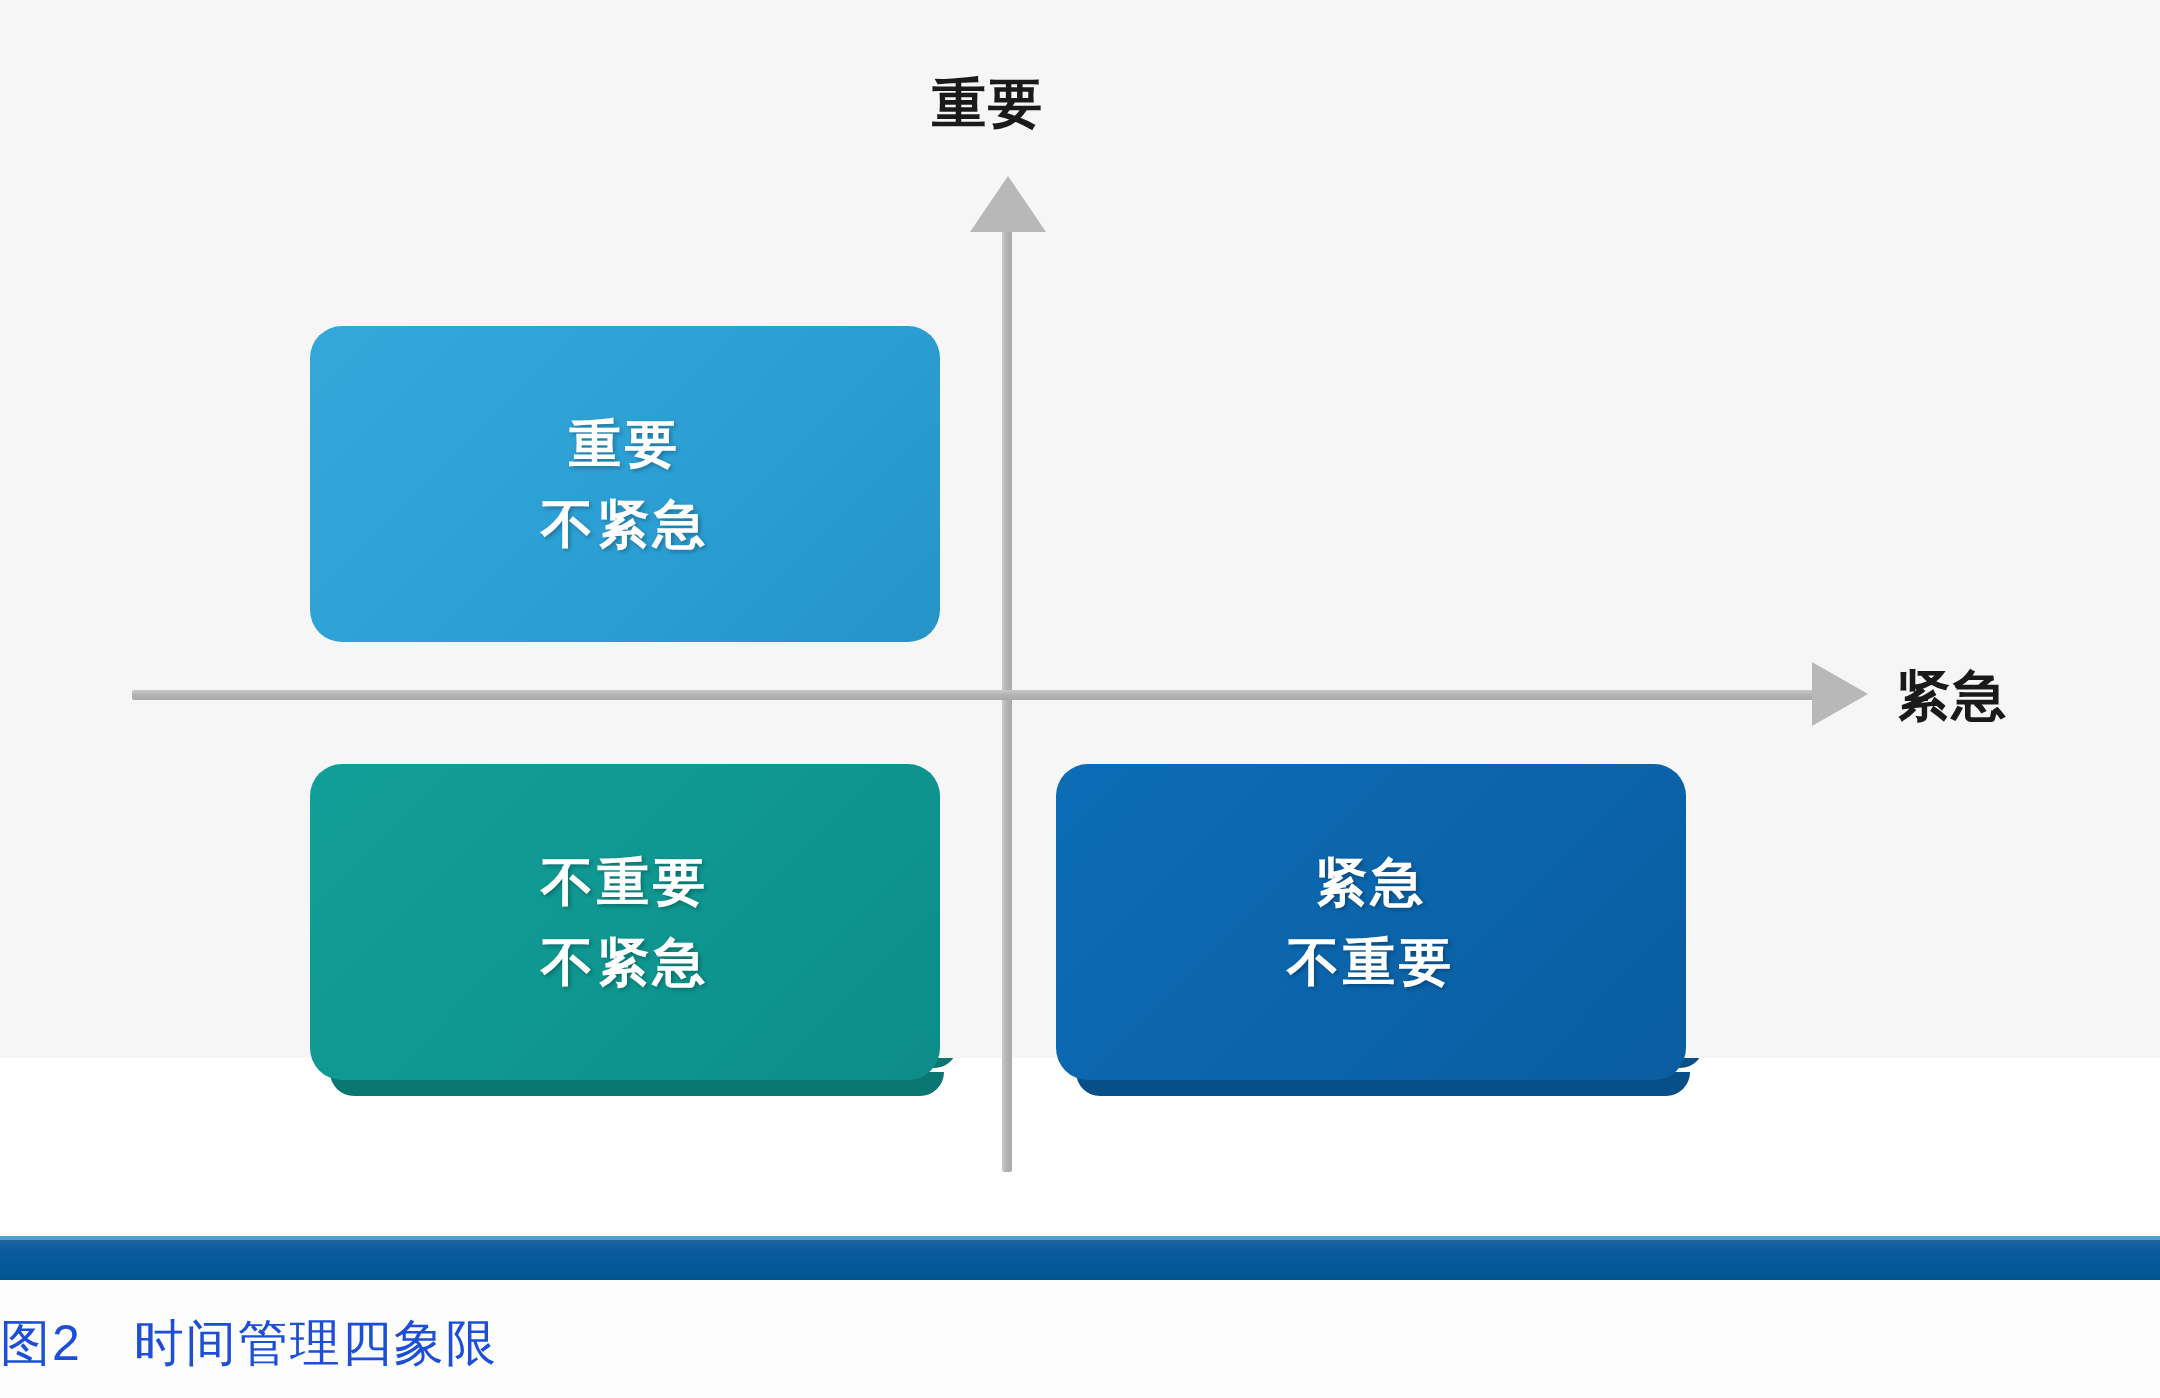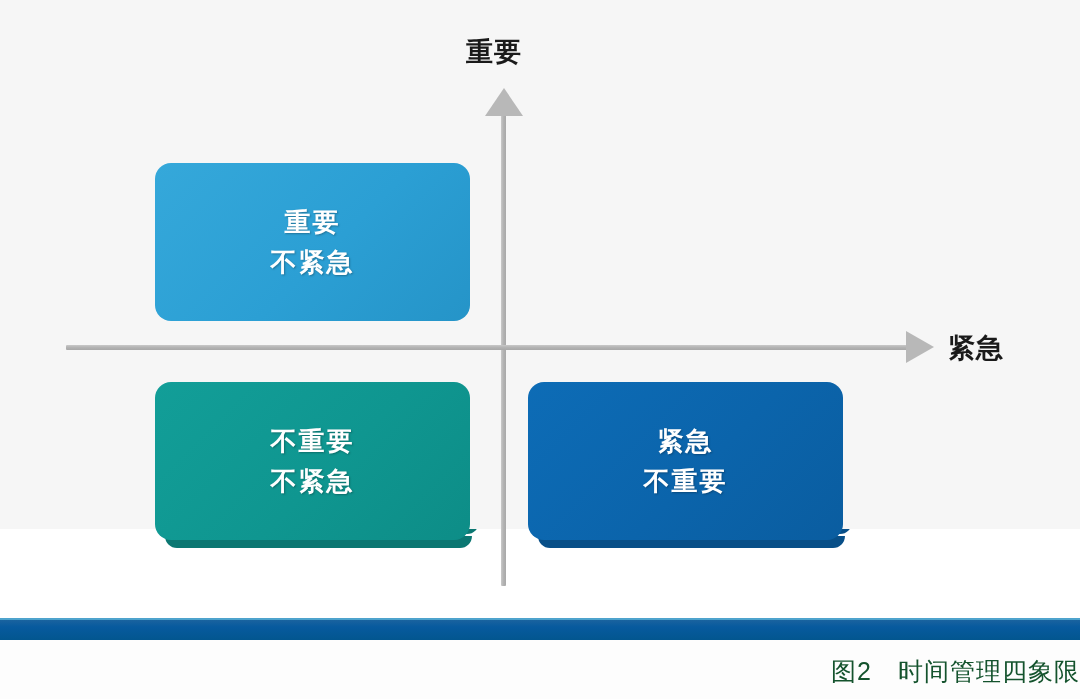--- a/index.html
+++ b/index.html
@@ -141,23 +141,23 @@
     top: 640px;
     width: 1080px;
     height: 59px;
     background: #fdfdfd;
   }
   .caption {
     position: absolute;
     left: 0;
     top: 655px;
     width: 1080px;
-    text-align: right;
+    text-align: left;
     font-size: 25px;
-    color: #14532d;
+    color: #1d4ed8;
     letter-spacing: 1px;
     white-space: pre;
   }
 </style>
 </head>
 <body>
 
 <div id="stage">
 
   <div class="axis-v-line"></div>

